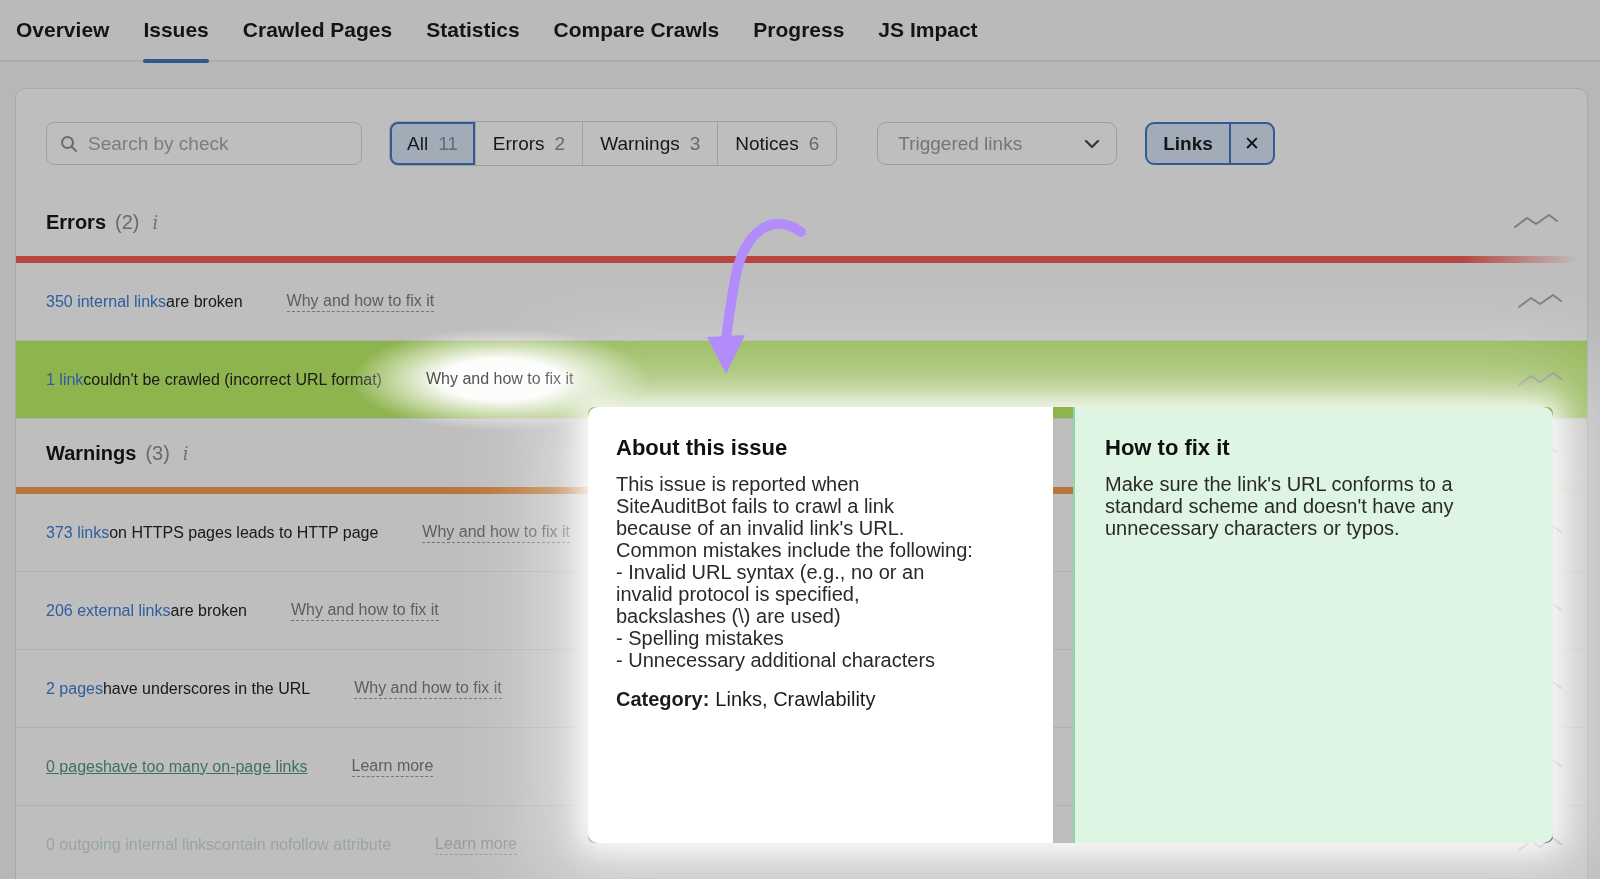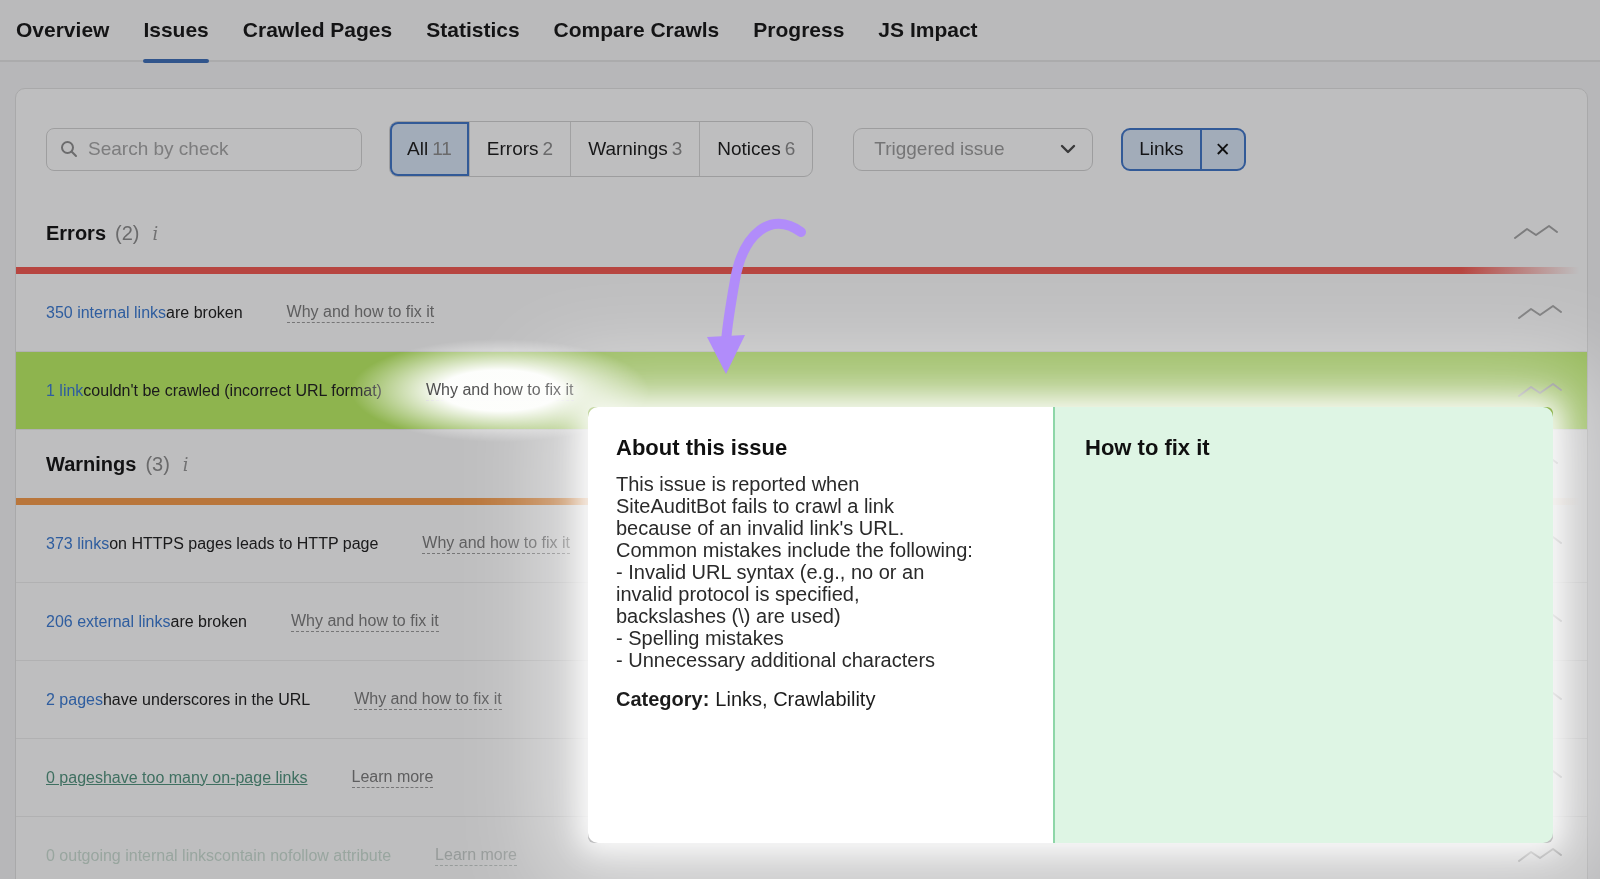--- a/index.html
+++ b/index.html
@@ -64,21 +64,21 @@
     font-family: inherit; font-size: 19px; color: #333;
   }
   .searchbox input::placeholder { color: #a6a6a6; }
 
   .segs {
     display: flex; margin-left: 27px;
     border: 1px solid #d2d2d2; border-radius: 9px;
     background: #fff;
   }
   .seg {
-    height: 54px; display: flex; align-items: center; gap: 4px;
+    height: 43px; display: flex; align-items: center; gap: 10px;
     padding: 0 17px; font-size: 19px; color: #1c1c1c;
     border-right: 1px solid #d8d8d8; cursor: pointer; white-space: nowrap;
   }
   .seg:last-child { border-right: none; }
   .seg .count { color: #8c8c8c; }
   .seg.selected {
     background: var(--chip-blue-bg, #d9e6f7);
     box-shadow: inset 0 0 0 2px var(--chip-blue-border, #4076c9);
     border-radius: 8px 0 0 8px;
   }
@@ -92,21 +92,21 @@
   }
   .dropdown svg { margin-left: auto; }
 
   .chip {
     margin-left: 28px; height: 43px;
     border: 2px solid var(--chip-blue-border, #4076c9);
     background: var(--chip-blue-bg, #d9e6f7);
     border-radius: 9px;
     display: flex; align-items: stretch; overflow: hidden; cursor: pointer;
   }
-  .chip-label { padding: 15px 16px; display: flex; align-items: center; font-size: 19px; color: #17181a; }
+  .chip-label { padding: 15px 16px; display: flex; align-items: center; font-size: 19px; color: #17181a; font-weight: bold; }
   .chip-x {
     width: 44px; border-left: 2px solid var(--chip-blue-border, #4076c9);
     display: flex; align-items: center; justify-content: center;
     font-size: 19px; font-weight: 700; color: #101010;
   }
 
   
   .sec-header { height: 68px; display: flex; align-items: center; padding: 0 28px 0 30px; }
   .sec-title { font-size: 20px; font-weight: 700; color: #141414; }
   .sec-count { margin-left: 9px; font-size: 20px; color: #8d8d8d; }
@@ -148,20 +148,21 @@
   }
 
   
   .overlay { position: absolute; inset: 0; background: rgba(15,15,18,0.27); z-index: 40; }
 
   .tooltip {
     position: absolute; left: 588px; top: 407px;
     width: 965px; height: 436px;
     display: flex; border-radius: 6px; z-index: 50;
     box-shadow: 0 0 28px 8px rgba(255,255,255,0.92), 0 0 90px 42px rgba(255,255,255,0.55);
+    gap: 20px;
   }
   .tip-left  { width: 465px; background: #fff; border-radius: 10px 0 0 10px; padding: 28px 18px 0 28px; }
   .tip-right { flex: 1; background: var(--fix-panel-green, #def5e4);
                border-left: 2px solid var(--fix-divider-green, #8ed6a8);
                border-radius: 0 10px 10px 0; padding: 28px 24px 0 30px; }
   .tip-h { font-size: 22px; font-weight: 700; color: #101010; margin-bottom: 12px; }
   .tip-body { font-size: 20px; line-height: 22px; color: #2a2a2a; }
   .tip-cat { margin-top: 17px; font-size: 20px; color: #1c1c1c; }
   .tip-cat .lbl { font-weight: 700; }
   .tip-cat .val { margin-left: 6px; }
@@ -207,21 +208,21 @@
         <span>Warnings</span>
         <span class="count">3</span>
       </div>
       <div class="seg">
         <span>Notices</span>
         <span class="count">6</span>
       </div>
     </div>
 
     <div class="dropdown">
-      <span>Triggered issue</span>
+      <span>Triggered links</span>
       <svg width="16" height="10" viewBox="0 0 16 10">
         <path d="M2 2 L8 8 L14 2" fill="none" stroke="#4a4a4a" stroke-width="2.4" stroke-linecap="round" stroke-linejoin="round"></path>
       </svg>
     </div>
 
     <div class="chip">
       <span class="chip-label">Links</span>
       <span class="chip-x">✕</span>
     </div>
   </div>
@@ -334,19 +335,20 @@
 <div class="tooltip">
   <div class="tip-left">
     <div class="tip-h">About this issue</div>
     <div class="tip-body">This issue is reported when<br>SiteAuditBot fails to crawl a link<br>because of an invalid link's URL.<br>Common mistakes include the following:<br>- Invalid URL syntax (e.g., no or an<br>invalid protocol is specified,<br>backslashes (\) are used)<br>- Spelling mistakes<br>- Unnecessary additional characters</div>
     <div class="tip-cat">
       <span class="lbl">Category:</span><span class="val">Links, Crawlability</span>
     </div>
   </div>
   <div class="tip-right">
     <div class="tip-h">How to fix it</div>
+    <div class="tip-body">Make sure the link's URL conforms to a<br>standard scheme and doesn't have any<br>unnecessary characters or typos.</div>
   </div>
 </div>
 
 <svg class="arrow-svg" width="125" height="180" viewBox="0 0 125 180">
   <path d="M 106 26 C 76 4 48 28 40 74 C 35 102 32 122 31 136"></path>
   <polygon points="31,168 12,131 50,129"></polygon>
 </svg>
 
 </body></html>

